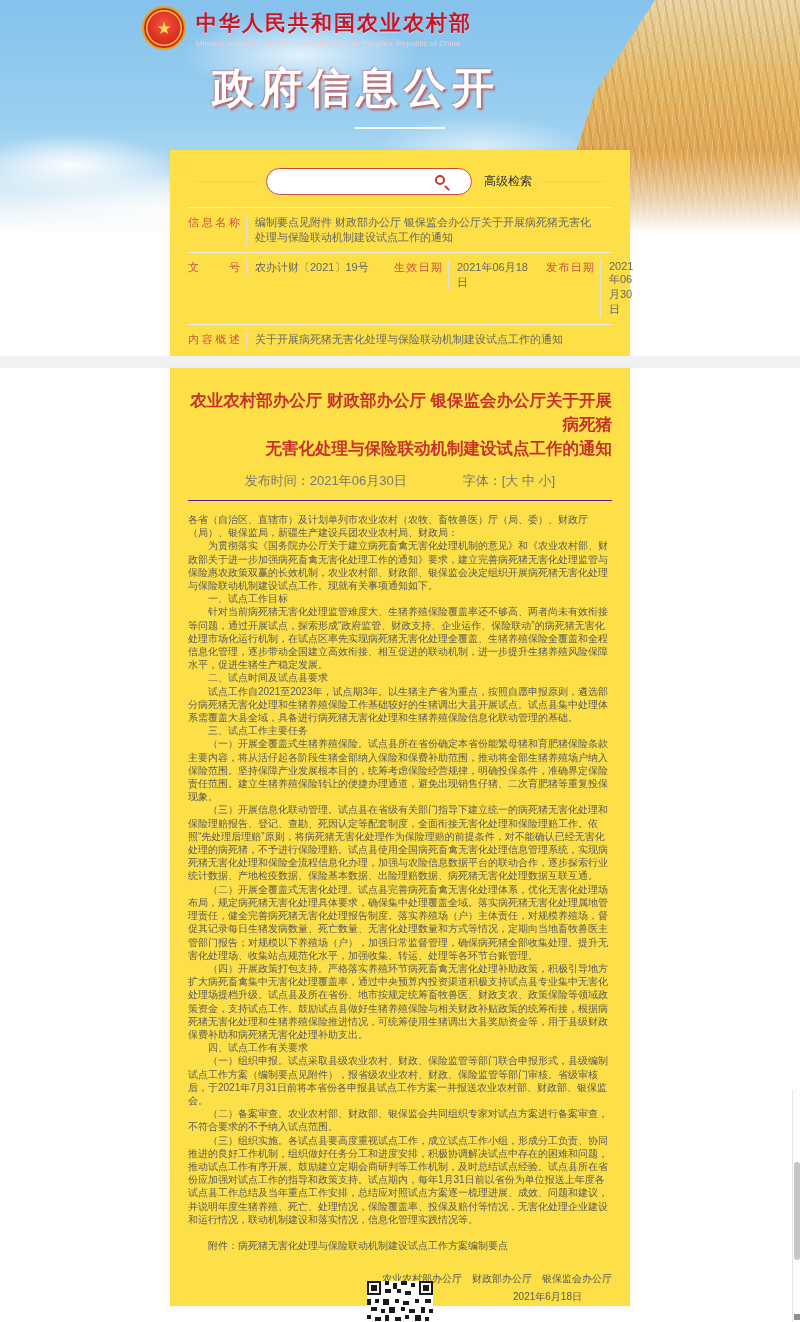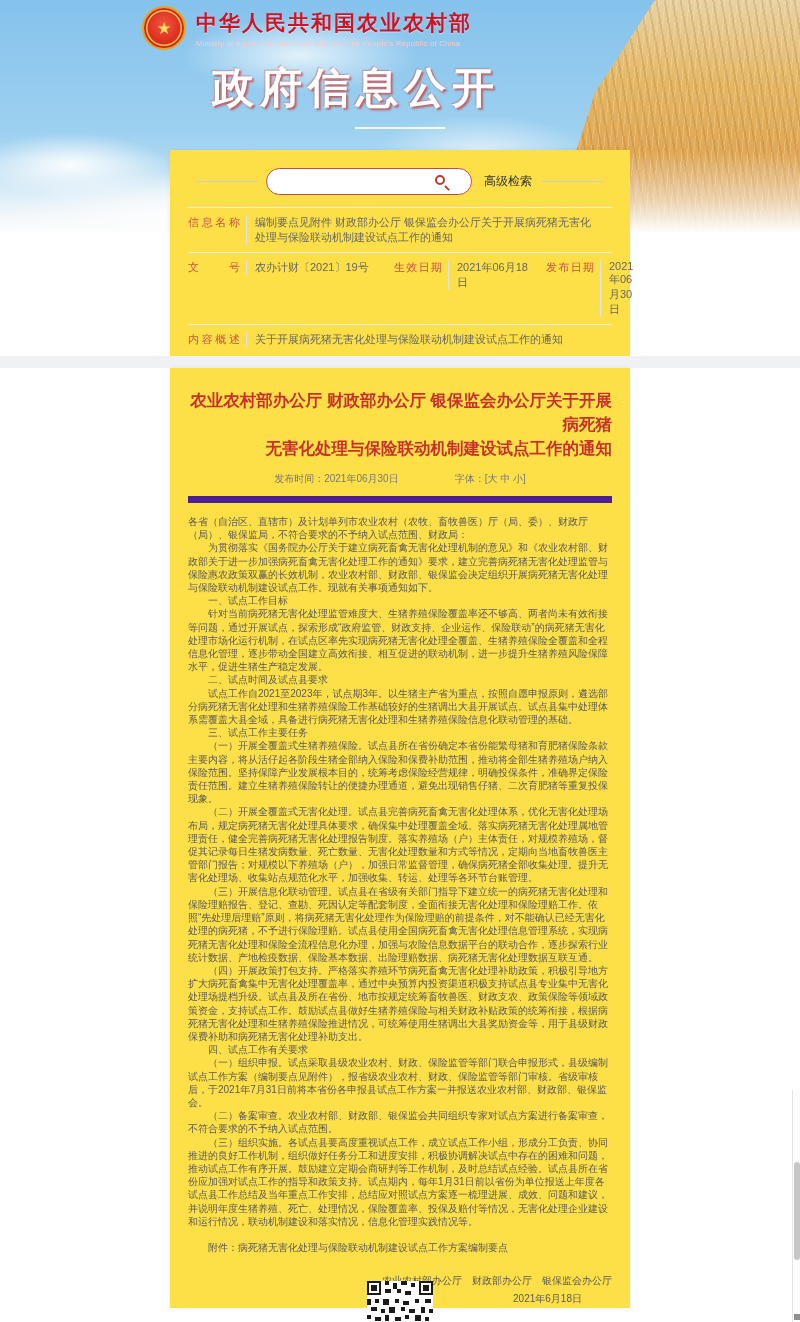--- a/index.html
+++ b/index.html
@@ -68,22 +68,22 @@
   .m-row { display:grid; border-top:1px solid #ededed; padding:7px 0; align-items:start; }
   .m-row.r1 { grid-template-columns:58px 168px 78px 1fr; }
   .m-row.r2 { grid-template-columns:58px 1fr; }
   .m-row.r3 { grid-template-columns:58px 148px 54px 98px 54px 1fr; }
   .m-row.r4 { grid-template-columns:58px 1fr; }
   .m-label { color:#cc5149; padding-right:6px; text-align-last:justify; }
   .m-value { color:#666; border-left:1px solid #e2e2e2; padding-left:8px; padding-right:10px; }
 
   
   .doc-title { text-align:right; font-size:16.5px; line-height:24px; font-weight:bold; color:#c9302c; }
-  .doc-meta { display:flex; justify-content:center; gap:56px; font-size:10px; color:#777;
-    margin-top:12px; padding-bottom:10px; border-bottom:7px solid #4c1d95; }
+  .doc-meta { display:flex; justify-content:center; gap:56px; font-size:13px; color:#777;
+    margin-top:12px; padding-bottom:10px; border-bottom:1px solid #4c1d95; }
   .doc-body { margin-top:12px; font-size:10px; line-height:13.2px; color:#595959; }
   .doc-body p { text-indent:2em; margin:0; }
   .doc-body p.no-indent { text-indent:0; }
   .signature { margin-top:18px; text-align:right; font-size:10px; color:#595959; line-height:18px; }
   .signature .sig-date { margin-right:30px; }
 
   .qr-block { position:absolute; top:1276px; left:0; width:800px; text-align:center; }
   .qr-caption { font-size:10px; color:#9a9a9a; }
   .qr-box { margin:5px auto 0 auto; width:66px; height:66px; }
 
@@ -150,30 +150,30 @@
     <div class="doc-title">
       <div>农业农村部办公厅 财政部办公厅 银保监会办公厅关于开展病死猪</div>
       <div>无害化处理与保险联动机制建设试点工作的通知</div>
     </div>
     <div class="doc-meta">
       <span>发布时间：2021年06月30日</span>
       <span>字体：[大 中 小]</span>
     </div>
 
     <div class="doc-body">
-      <p class="no-indent">各省（自治区、直辖市）及计划单列市农业农村（农牧、畜牧兽医）厅（局、委）、财政厅（局）、银保监局，不符合要求的不予纳入试点范围、财政局：</p>
+      <p class="no-indent">各省（自治区、直辖市）及计划单列市农业农村（农牧、畜牧兽医）厅（局、委）、财政厅（局）、银保监局，新疆生产建设兵团农业农村局、财政局：</p>
       <p>为贯彻落实《国务院办公厅关于建立病死畜禽无害化处理机制的意见》和《农业农村部、财政部关于进一步加强病死畜禽无害化处理工作的通知》要求，建立完善病死猪无害化处理监管与保险惠农政策双赢的长效机制，农业农村部、财政部、银保监会决定组织开展病死猪无害化处理与保险联动机制建设试点工作。现就有关事项通知如下。</p>
       <p>一、试点工作目标</p>
       <p>针对当前病死猪无害化处理监管难度大、生猪养殖保险覆盖率还不够高、两者尚未有效衔接等问题，通过开展试点，探索形成“政府监管、财政支持、企业运作、保险联动”的病死猪无害化处理市场化运行机制，在试点区率先实现病死猪无害化处理全覆盖、生猪养殖保险全覆盖和全程信息化管理，逐步带动全国建立高效衔接、相互促进的联动机制，进一步提升生猪养殖风险保障水平，促进生猪生产稳定发展。</p>
       <p>二、试点时间及试点县要求</p>
       <p>试点工作自2021至2023年，试点期3年。以生猪主产省为重点，按照自愿申报原则，遴选部分病死猪无害化处理和生猪养殖保险工作基础较好的生猪调出大县开展试点。试点县集中处理体系需覆盖大县全域，具备进行病死猪无害化处理和生猪养殖保险信息化联动管理的基础。</p>
       <p>三、试点工作主要任务</p>
       <p>（一）开展全覆盖式生猪养殖保险。试点县所在省份确定本省份能繁母猪和育肥猪保险条款主要内容，将从活仔起各阶段生猪全部纳入保险和保费补助范围，推动将全部生猪养殖场户纳入保险范围。坚持保障产业发展根本目的，统筹考虑保险经营规律，明确投保条件，准确界定保险责任范围。建立生猪养殖保险转让的便捷办理通道，避免出现销售仔猪、二次育肥猪等重复投保现象。</p>
+      <p>（三）开展信息化联动管理。试点县在省级有关部门指导下建立统一的病死猪无害化处理和保险理赔报告、登记、查勘、死因认定等配套制度，全面衔接无害化处理和保险理赔工作。依照“先处理后理赔”原则，将病死猪无害化处理作为保险理赔的前提条件，对不能确认已经无害化处理的病死猪，不予进行保险理赔。试点县使用全国病死畜禽无害化处理信息管理系统，实现病死猪无害化处理和保险全流程信息化办理，加强与农险信息数据平台的联动合作，逐步探索行业统计数据、产地检疫数据、保险基本数据、出险理赔数据、病死猪无害化处理数据互联互通。</p>
       <p>（二）开展全覆盖式无害化处理。试点县完善病死畜禽无害化处理体系，优化无害化处理场布局，规定病死猪无害化处理具体要求，确保集中处理覆盖全域。落实病死猪无害化处理属地管理责任，健全完善病死猪无害化处理报告制度。落实养殖场（户）主体责任，对规模养殖场，督促其记录每日生猪发病数量、死亡数量、无害化处理数量和方式等情况，定期向当地畜牧兽医主管部门报告；对规模以下养殖场（户），加强日常监督管理，确保病死猪全部收集处理。提升无害化处理场、收集站点规范化水平，加强收集、转运、处理等各环节台账管理。</p>
-      <p>（三）开展信息化联动管理。试点县在省级有关部门指导下建立统一的病死猪无害化处理和保险理赔报告、登记、查勘、死因认定等配套制度，全面衔接无害化处理和保险理赔工作。依照“先处理后理赔”原则，将病死猪无害化处理作为保险理赔的前提条件，对不能确认已经无害化处理的病死猪，不予进行保险理赔。试点县使用全国病死畜禽无害化处理信息管理系统，实现病死猪无害化处理和保险全流程信息化办理，加强与农险信息数据平台的联动合作，逐步探索行业统计数据、产地检疫数据、保险基本数据、出险理赔数据、病死猪无害化处理数据互联互通。</p>
       <p>（四）开展政策打包支持。严格落实养殖环节病死畜禽无害化处理补助政策，积极引导地方扩大病死畜禽集中无害化处理覆盖率，通过中央预算内投资渠道积极支持试点县专业集中无害化处理场提档升级。试点县及所在省份、地市按规定统筹畜牧兽医、财政支农、政策保险等领域政策资金，支持试点工作。鼓励试点县做好生猪养殖保险与相关财政补贴政策的统筹衔接，根据病死猪无害化处理和生猪养殖保险推进情况，可统筹使用生猪调出大县奖励资金等，用于县级财政保费补助和病死猪无害化处理补助支出。</p>
       <p>四、试点工作有关要求</p>
       <p>（一）组织申报。试点采取县级农业农村、财政、保险监管等部门联合申报形式，县级编制试点工作方案（编制要点见附件），报省级农业农村、财政、保险监管等部门审核。省级审核后，于2021年7月31日前将本省份各申报县试点工作方案一并报送农业农村部、财政部、银保监会。</p>
       <p>（二）备案审查。农业农村部、财政部、银保监会共同组织专家对试点方案进行备案审查，不符合要求的不予纳入试点范围。</p>
       <p>（三）组织实施。各试点县要高度重视试点工作，成立试点工作小组，形成分工负责、协同推进的良好工作机制，组织做好任务分工和进度安排，积极协调解决试点中存在的困难和问题，推动试点工作有序开展。鼓励建立定期会商研判等工作机制，及时总结试点经验。试点县所在省份应加强对试点工作的指导和政策支持。试点期内，每年1月31日前以省份为单位报送上年度各试点县工作总结及当年重点工作安排，总结应对照试点方案逐一梳理进展、成效、问题和建议，并说明年度生猪养殖、死亡、处理情况，保险覆盖率、投保及赔付等情况，无害化处理企业建设和运行情况，联动机制建设和落实情况，信息化管理实践情况等。</p>
       <p style="margin-top:13px;">附件：病死猪无害化处理与保险联动机制建设试点工作方案编制要点</p>
     </div>
 
     <div class="signature">
       <div>农业农村部办公厅　财政部办公厅　银保监会办公厅</div>

